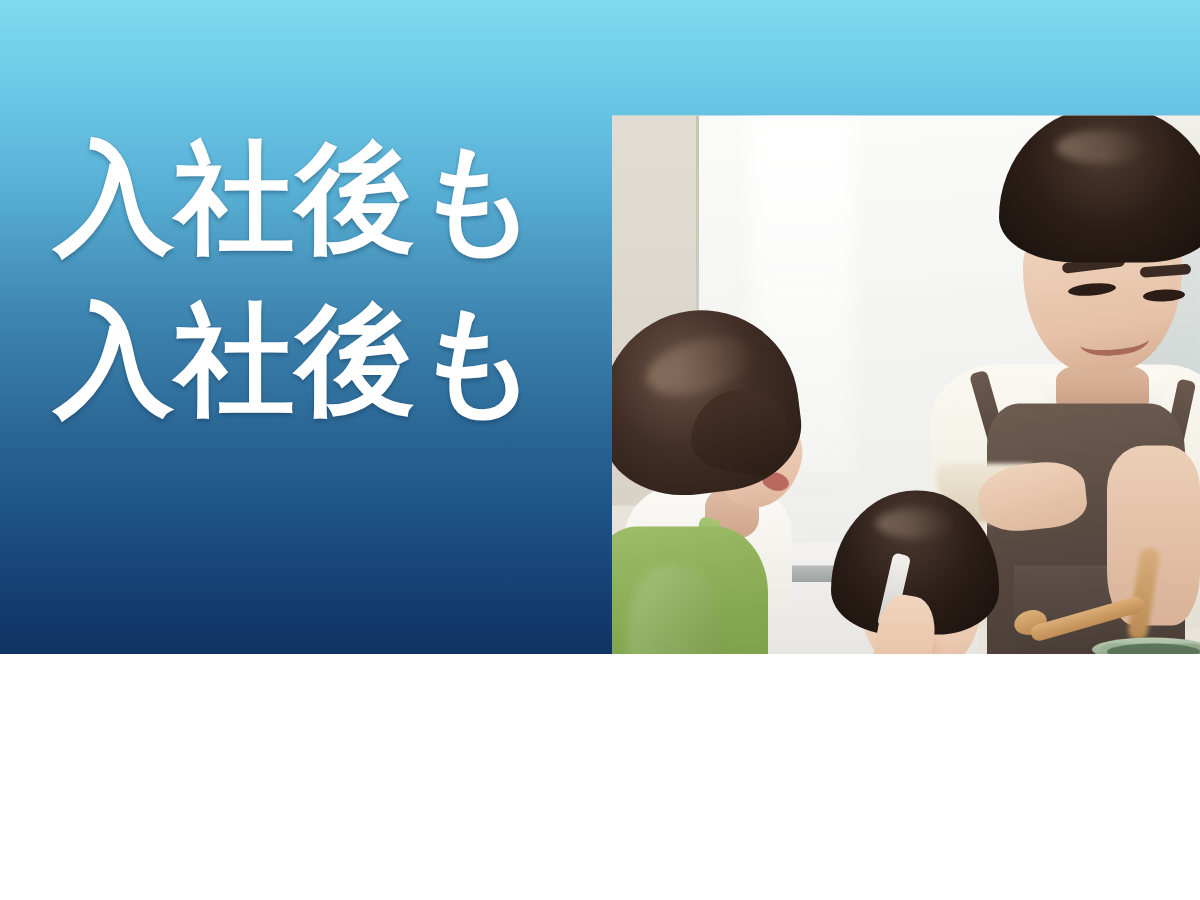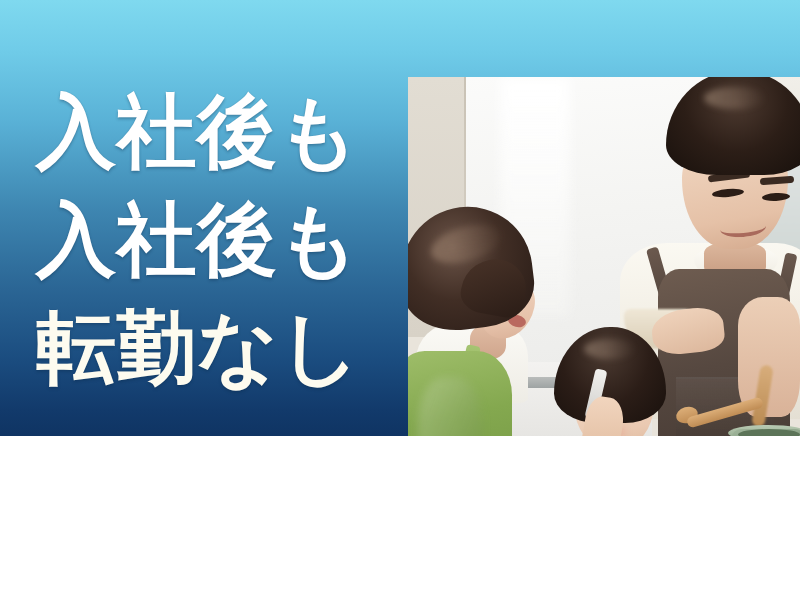--- a/index.html
+++ b/index.html
@@ -437,21 +437,20 @@
   .blur-soft { filter: blur(1.3px); }
 </style>
 </head>
 <body>
 
 <div id="banner">
 
   <div id="headline">
     <span class="hl-line">入社後も</span>
     <span class="hl-line">入社後も</span>
-    <span class="hl-line tint-warm">転勤なし</span>
   </div>
 
   <div id="photo">
 
     <div class="ph wall-left"></div>
     <div class="ph wall-seam"></div>
     <div class="ph fridge"></div>
     <div class="ph fridge-sheen"></div>
     <div class="ph wall-right-top"></div>
     <div class="ph win-right blur-soft"></div>

